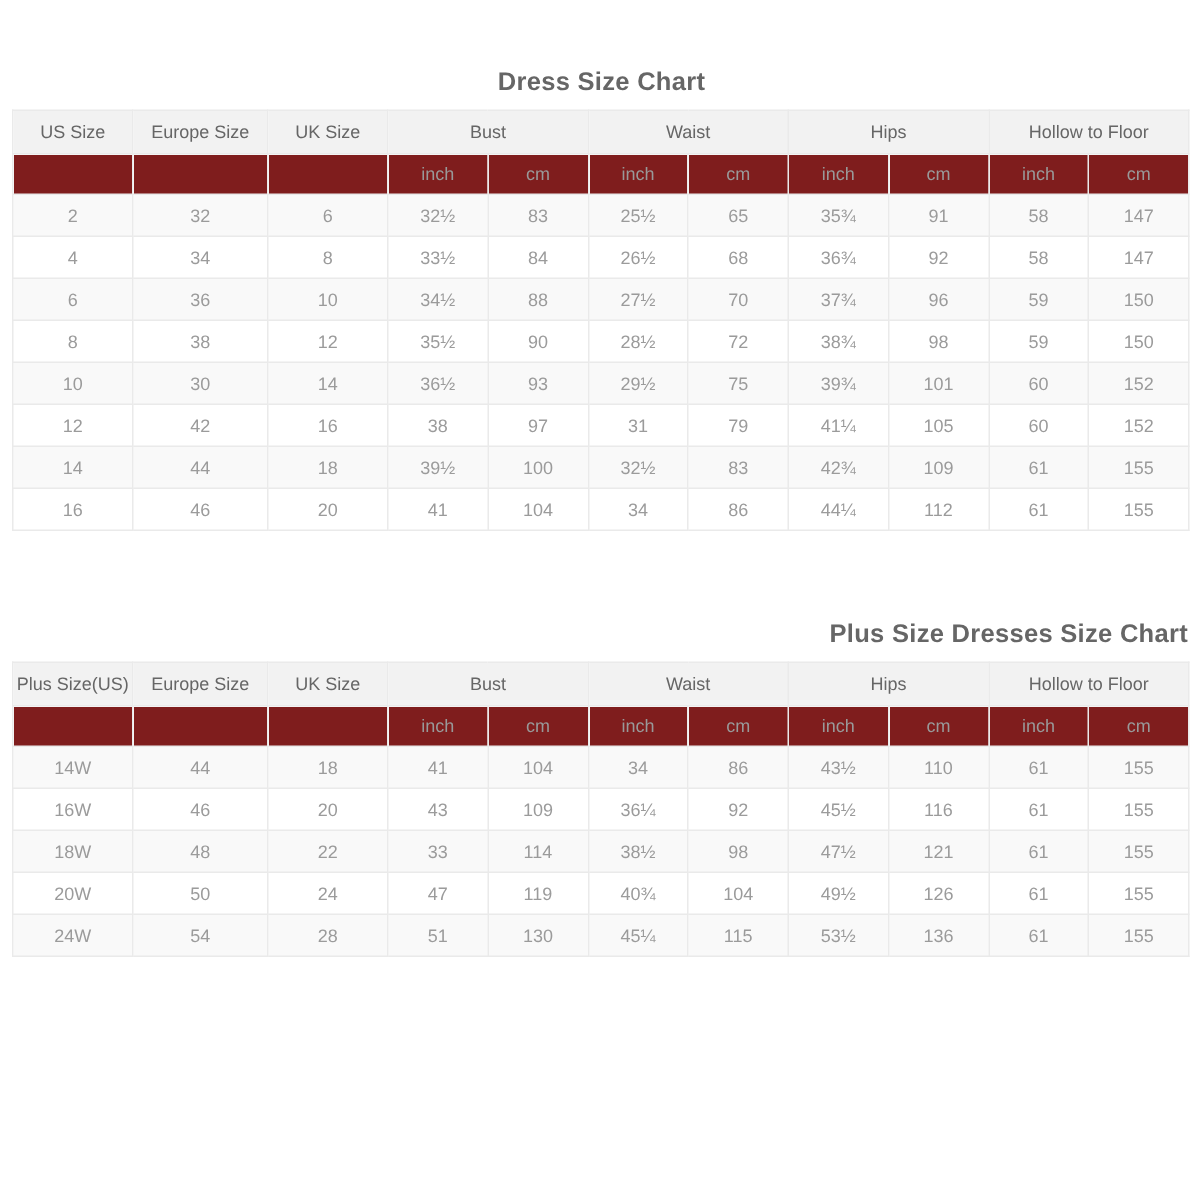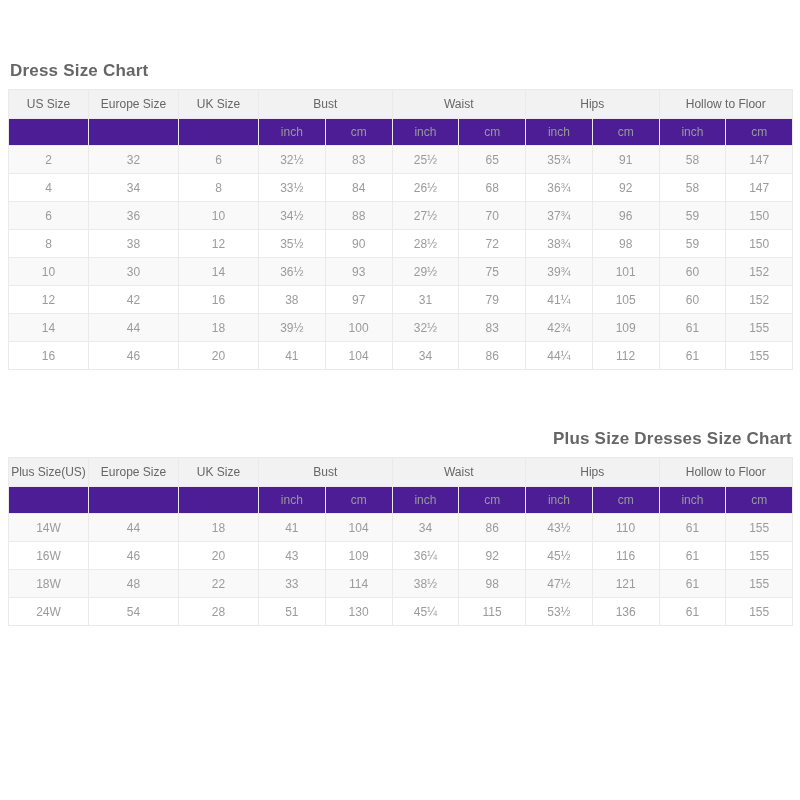--- a/index.html
+++ b/index.html
@@ -17,21 +17,21 @@
     overflow: hidden;
   }
   .section-title {
     font-size: 17px;
     font-weight: bold;
     color: #666666;
     margin: 0;
     padding: 0 0 0 2px;
     letter-spacing: 0.2px;
   }
-  .title-1 { padding-top: 61px; }
+  .title-1 { padding-top: 45px; text-align: center; }
   .title-2 { padding-top: 59px; text-align: right; }
   table.size-table {
     margin-top: 8px;
     width: 784px;
     border-collapse: collapse;
     table-layout: fixed;
     font-size: 12px;
     color: #9b9b9b;
   }
   table.size-table th,
@@ -43,21 +43,21 @@
     padding: 0;
     overflow: hidden;
     white-space: nowrap;
   }
   table.size-table thead tr.group-row th {
     background: #f2f2f2;
     color: #666666;
     height: 28px;
   }
   table.size-table thead tr.units-row th {
-    background: #4c1d95;
+    background: #7f1d1d;
     color: #999999;
     height: 26px;
   }
   table.size-table tbody td { height: 27px; }
   table.size-table tbody tr:nth-child(odd)  { background: #f9f9f9; }
   table.size-table tbody tr:nth-child(even) { background: #ffffff; }
   col.c0 { width: 80px; }
   col.c1 { width: 90px; }
   col.c2 { width: 80px; }
   col.cu { width: 66.75px; }
@@ -289,20 +289,33 @@
           <td>33</td>
           <td>114</td>
           <td>38½</td>
           <td>98</td>
           <td>47½</td>
           <td>121</td>
           <td>61</td>
           <td>155</td>
         </tr>
         <tr>
+          <td>20W</td>
+          <td>50</td>
+          <td>24</td>
+          <td>47</td>
+          <td>119</td>
+          <td>40¾</td>
+          <td>104</td>
+          <td>49½</td>
+          <td>126</td>
+          <td>61</td>
+          <td>155</td>
+        </tr>
+        <tr>
           <td>24W</td>
           <td>54</td>
           <td>28</td>
           <td>51</td>
           <td>130</td>
           <td>45¼</td>
           <td>115</td>
           <td>53½</td>
           <td>136</td>
           <td>61</td>

